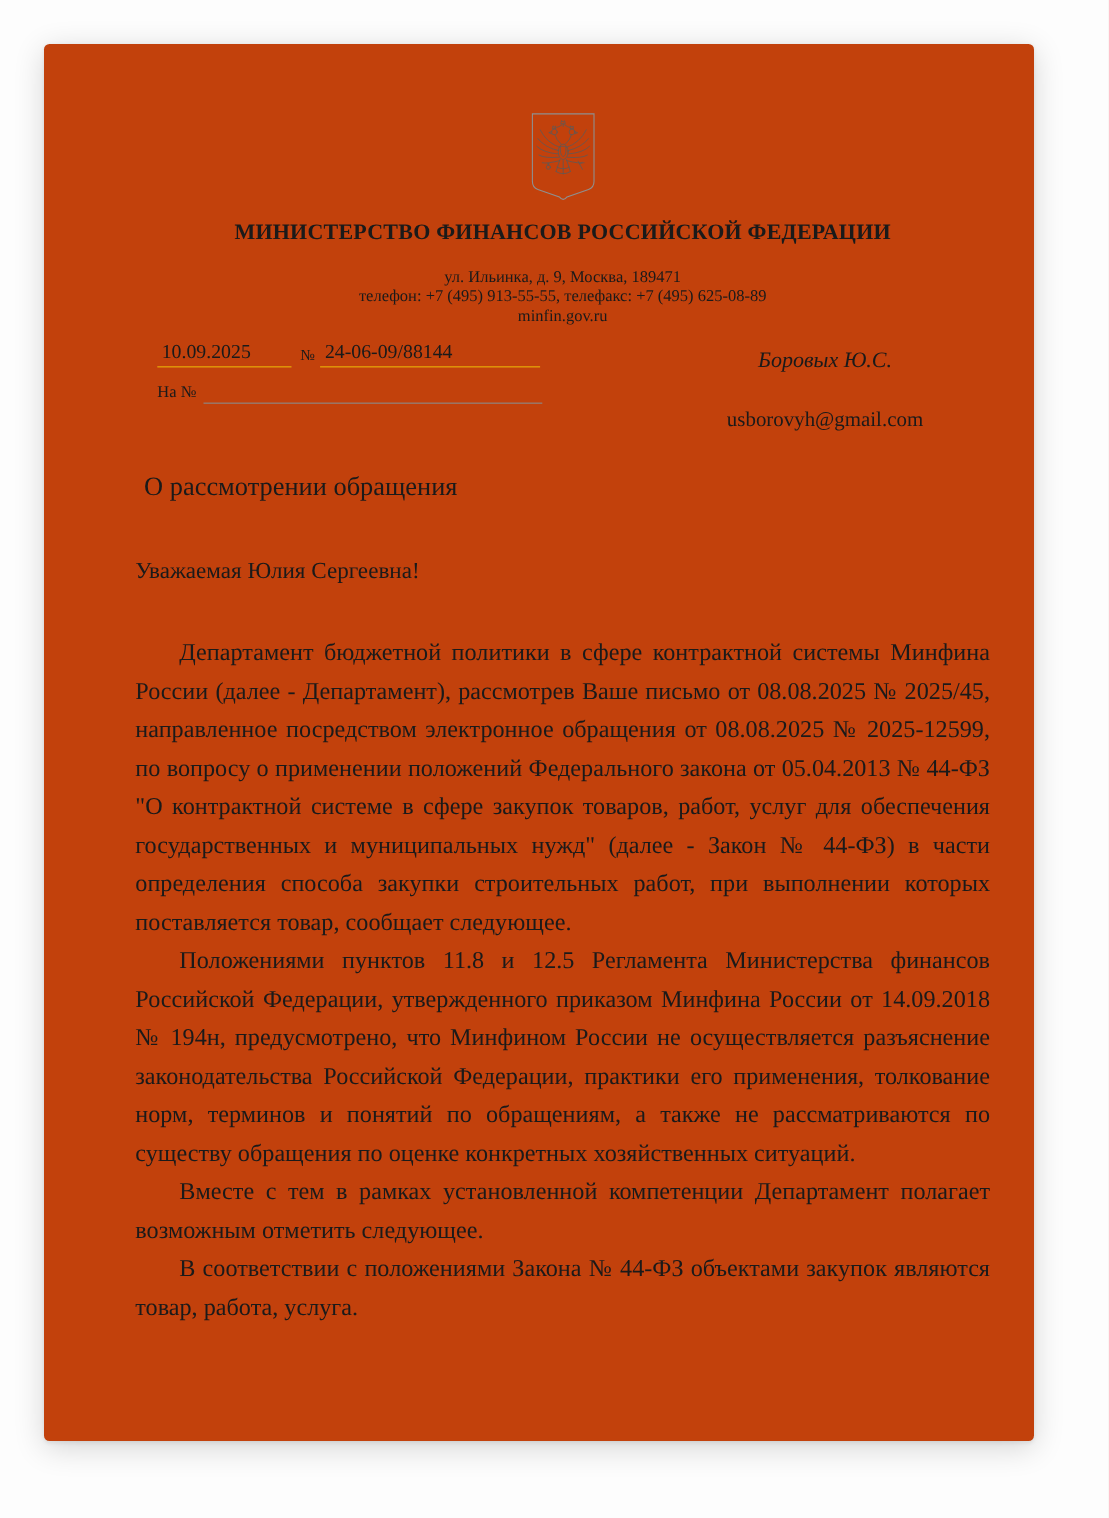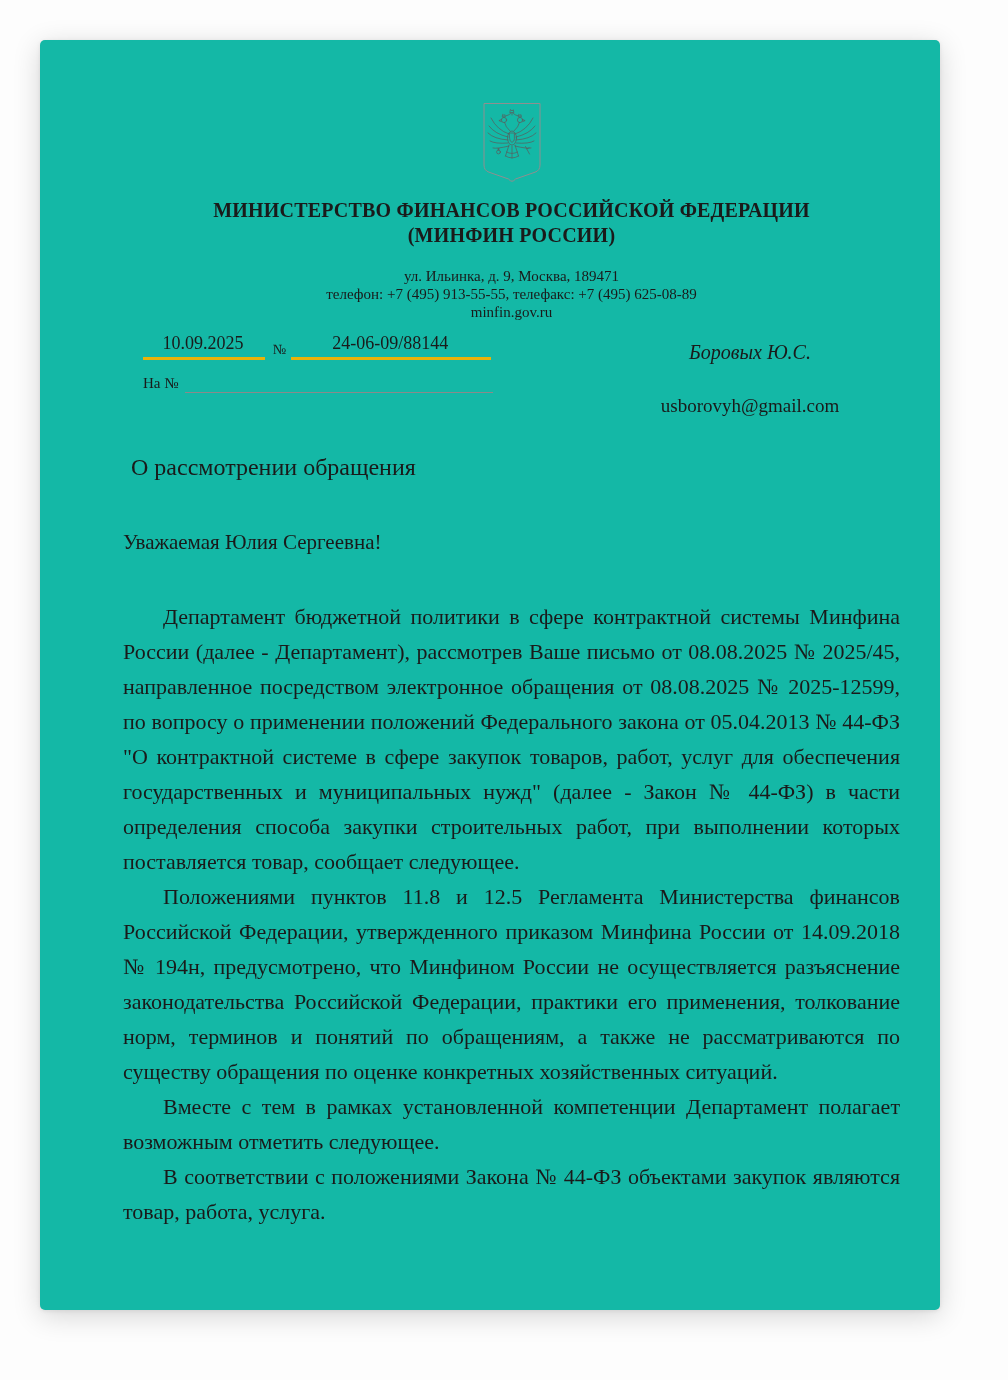--- a/index.html
+++ b/index.html
@@ -8,21 +8,21 @@
     background: #fdfdfd;
     font-family: "Liberation Serif", "DejaVu Serif", serif;
     color: #1a1a1a;
     overflow: hidden;
     position: relative;
   }
   .sheet {
     position: absolute;
     left: 40px; top: 40px;
     width: 900px; height: 1270px;
-    background: #14b8a6;
+    background: #c2410c;
     border-radius: 5px;
     box-shadow: 0 6px 28px rgba(0,0,0,0.16), 0 1px 4px rgba(0,0,0,0.08);
   }
   .content {
     padding: 62px 40px 0 83px; 
   }
   
   .letterhead { text-align: center; }
   .emblem { display: inline-block; margin-bottom: 6px; }
   .ministry-name {
@@ -38,25 +38,24 @@
   }
   
   .ref-row {
     display: flex;
     justify-content: space-between;
     margin-top: 12px;
   }
   .ref-left { width: 372px; margin-left: 20px; }
   .ref-line1 { display: flex; align-items: flex-end; }
   .u-cell {
-    border-bottom: 3px solid #eab308;
+    border-bottom: 1px solid #eab308;
     padding: 0 6px 3px 4px;
     font-size: 18px;
     white-space: nowrap;
-    text-align: center;
   }
   .date-cell  { width: 122px; }
   .no-sign    { font-size: 14px; padding: 0 5px 2px 8px; }
   .num-cell   { width: 200px; }
   .ref-line2  { display: flex; align-items: flex-end; margin-top: 15px; }
   .reply-label { font-size: 15px; padding-bottom: 1px; white-space: nowrap; }
   .reply-line {
     flex: 1 1 auto;
     border-bottom: 1px solid #8a8a8a;
     height: 16px;
@@ -131,21 +130,20 @@
             <path d="M25.5 50 Q31 53 36.5 50"></path>
             <path d="M24.5 54 Q31 58 37.5 54"></path>
 
             <circle cx="17.5" cy="50" r="1.9"></circle>
             <path d="M17.5 48.1 v-1.4 M16.6 47 h1.8"></path>
             <path d="M44.5 44.5 L48.5 52 M46 46.8 l2.2 -1.2"></path>
           </g>
         </svg>
       </span>
       <div class="ministry-name">МИНИСТЕРСТВО ФИНАНСОВ РОССИЙСКОЙ ФЕДЕРАЦИИ</div>
-      <div class="ministry-name">(МИНФИН РОССИИ)</div>
       <div class="addr-block">
         <div>ул. Ильинка, д. 9, Москва, 189471</div>
         <div>телефон: +7 (495) 913-55-55, телефакс: +7 (495) 625-08-89</div>
         <div>minfin.gov.ru</div>
       </div>
     </div>
 
     <div class="ref-row">
       <div class="ref-left">
         <div class="ref-line1">

